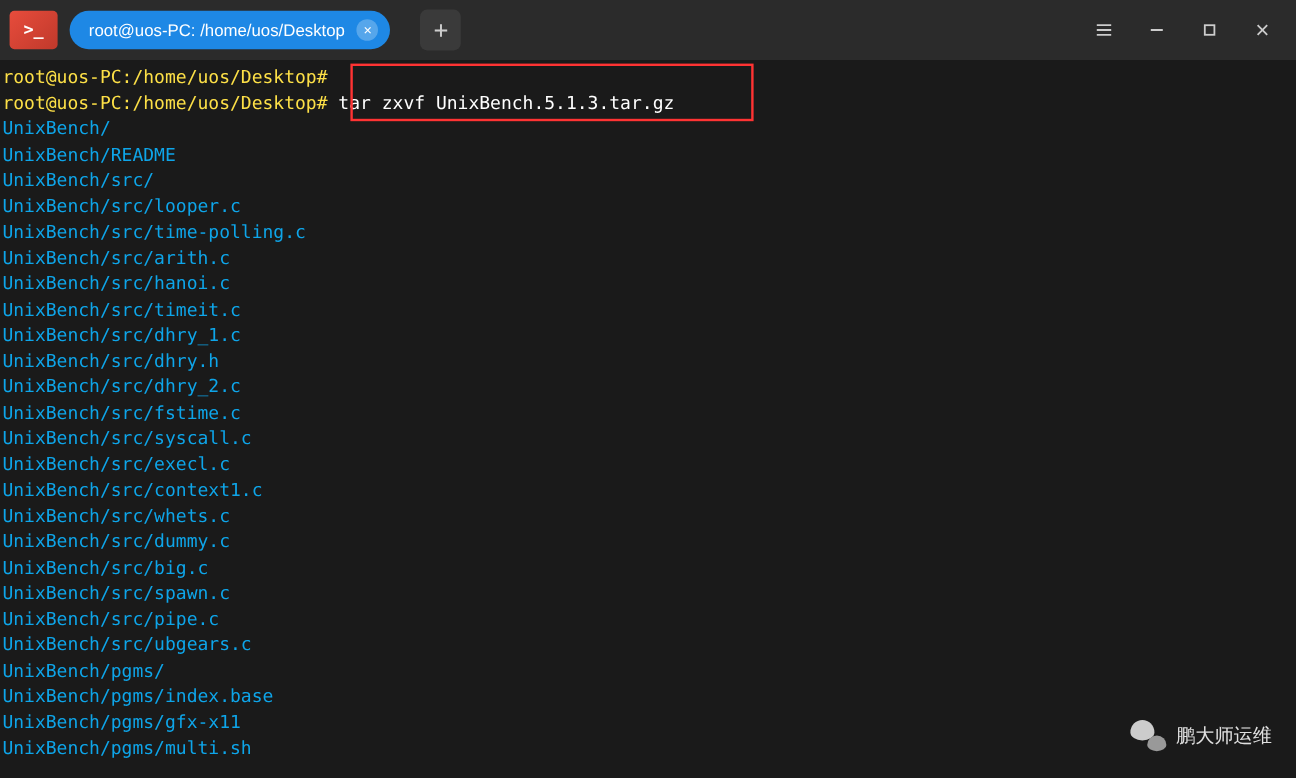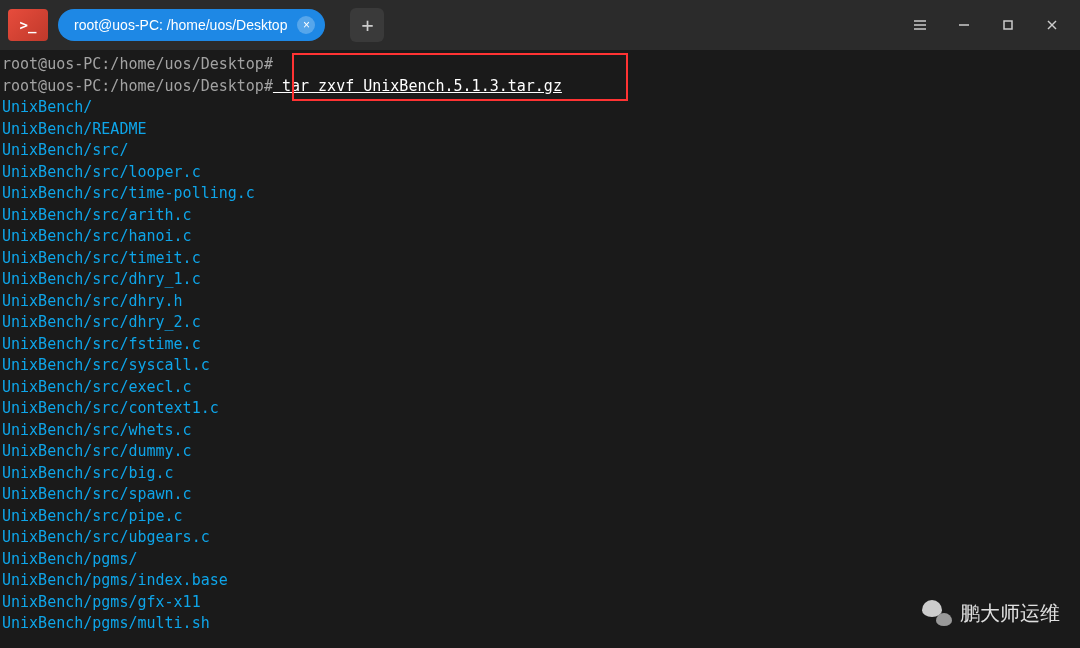--- a/index.html
+++ b/index.html
@@ -98,25 +98,24 @@
       height: 16px;
     }
     .terminal {
       padding: 4px 2px;
       font-size: 15px;
       line-height: 21.5px;
       white-space: pre;
       position: relative;
     }
     .prompt {
-      color: #a3a3a3;
+      color: #fde047;
     }
     .command {
       color: #ffffff;
-      text-decoration: underline;
     }
     .output {
       color: #0ea5e9;
     }
     .highlight-box {
       position: absolute;
       border: 2px solid #ff3333;
       pointer-events: none;
       top: 53px;
       left: 292px;
@@ -125,21 +124,21 @@
     }
     .watermark {
       position: absolute;
       bottom: 20px;
       right: 20px;
       display: flex;
       align-items: center;
       gap: 8px;
       color: #e0e0e0;
       font-family: -apple-system, 'Segoe UI', sans-serif;
-      font-size: 20px;
+      font-size: 16px;
     }
     .wechat-icon {
       width: 30px;
       height: 30px;
       position: relative;
     }
     .wechat-icon::before {
       content: '';
       position: absolute;
       width: 20px;

